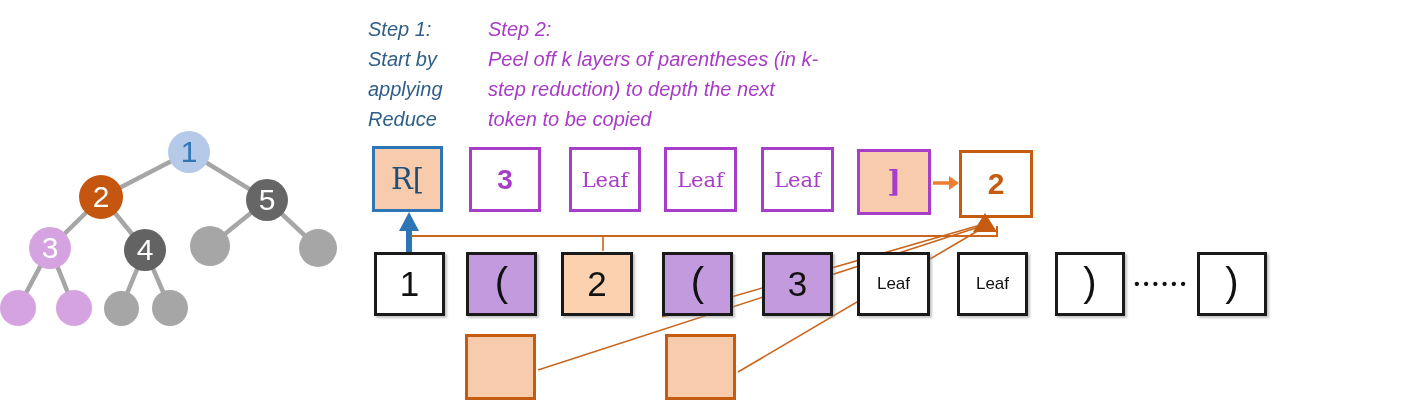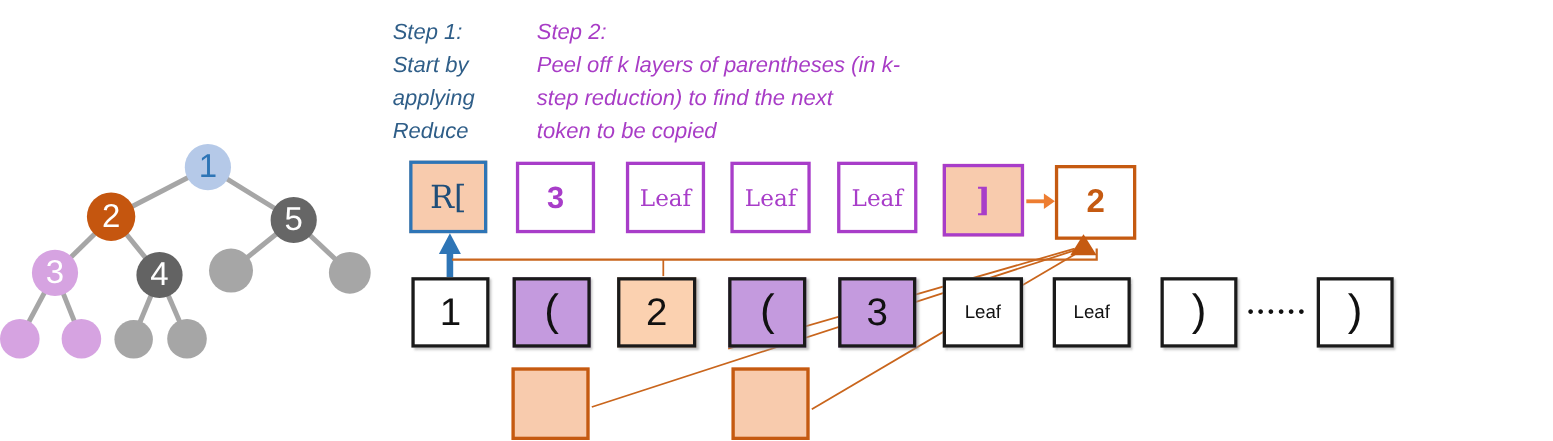--- a/index.html
+++ b/index.html
@@ -5,21 +5,21 @@
   html,body{margin:0;padding:0;background:#fff;}
   #canvas{position:relative;width:1412px;height:401px;background:#fff;overflow:hidden;
           font-family:"Liberation Sans",sans-serif;}
   svg.layer{position:absolute;left:0;top:0;pointer-events:none;}
   #lines-under{z-index:0;}
   #lines-over{z-index:3;}
 
   
   .step{position:absolute;z-index:2;font-style:italic;font-size:20px;line-height:30px;
         white-space:pre-line;letter-spacing:0px;}
-  #step1{left:357px;top:14px;width:110px;color:#2f5e88;}
+  #step1{left:368px;top:14px;width:110px;color:#2f5e88;}
   #step2{left:488px;top:14px;width:430px;color:#a83cc6;}
   #step3{left:922px;top:14px;width:470px;color:#c55a11;}
 
   
   .tnode{position:absolute;z-index:1;border-radius:50%;display:flex;align-items:center;
          justify-content:center;font-size:30px;font-weight:400;color:#fff;}
 
   
   .box{position:absolute;z-index:1;box-sizing:border-box;display:flex;align-items:center;
        justify-content:center;background:#fff;}
@@ -69,21 +69,21 @@
     <line x1="738" y1="372" x2="981" y2="229" stroke="#c9651c" stroke-width="1.6"></line>
     <line x1="662" y1="317" x2="977" y2="226" stroke="#c9651c" stroke-width="1.6"></line>
   </svg>
 
   <div id="step1" class="step">Step 1:
 Start by
 applying
 Reduce</div>
   <div id="step2" class="step">Step 2:
 Peel off k layers of parentheses (in k-
-step reduction) to find the next
+step reduction) to depth the next
 token to be copied</div>
 
   <div class="tnode" style="left:168px;top:131px;width:42px;height:42px;background:#b5c9e8;color:#2e75b6;">1</div>
   <div class="tnode" style="left:79px;top:175px;width:44px;height:44px;background:#c5560f;">2</div>
   <div class="tnode" style="left:246px;top:179px;width:42px;height:42px;background:#666666;">5</div>
   <div class="tnode" style="left:29px;top:227px;width:42px;height:42px;background:#d6a3e1;">3</div>
   <div class="tnode" style="left:124px;top:229px;width:42px;height:42px;background:#636363;">4</div>
   <div class="tnode" style="left:190px;top:226px;width:40px;height:40px;background:#a6a6a6;"></div>
   <div class="tnode" style="left:299px;top:229px;width:38px;height:38px;background:#a6a6a6;"></div>
   <div class="tnode" style="left:0px;top:290px;width:36px;height:36px;background:#d6a3e1;"></div>

